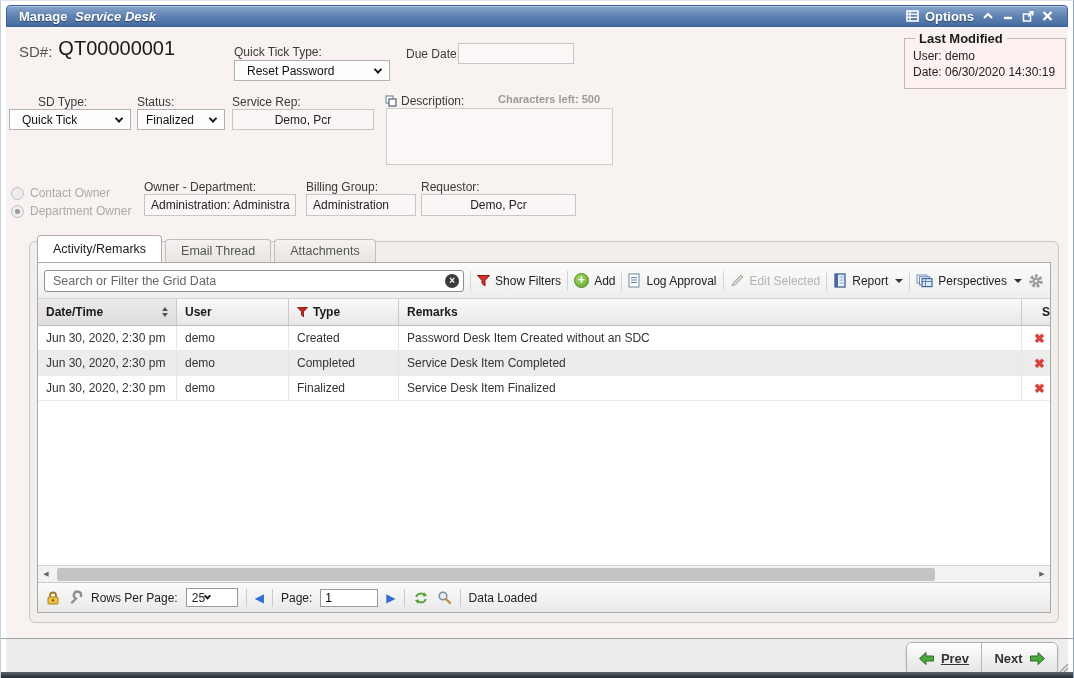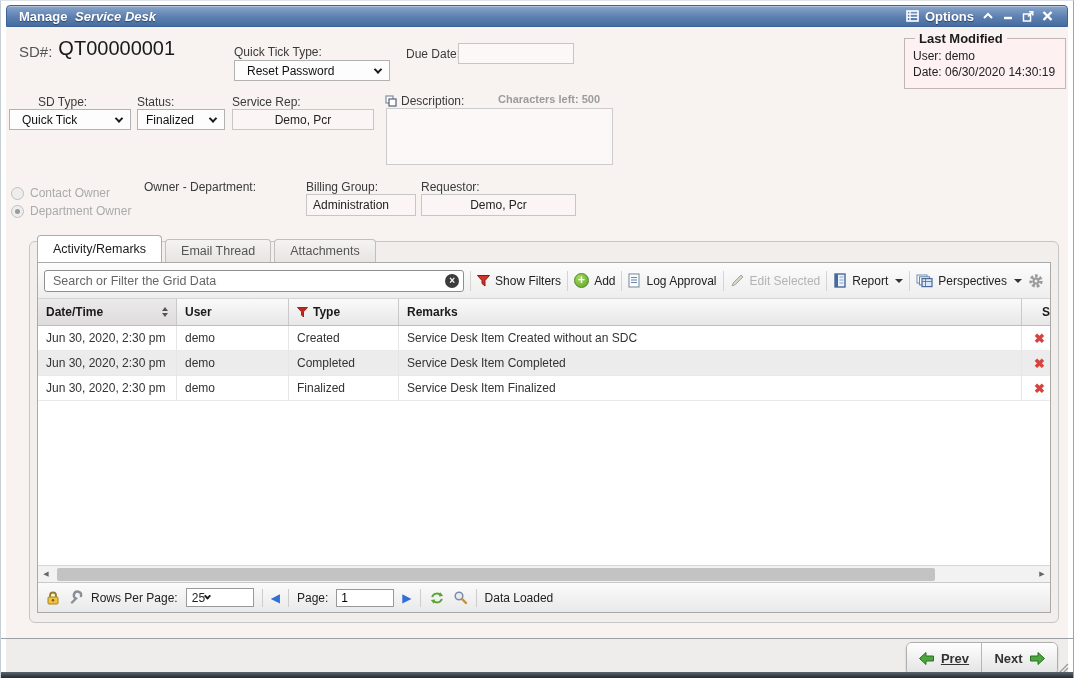--- a/index.html
+++ b/index.html
@@ -123,21 +123,21 @@
   .harrow{width:16px;height:100%;display:flex;align-items:center;justify-content:center;color:#666;font-size:7px;cursor:pointer;flex:none;}
   .hthumb{height:13px;border-radius:2px;background:#c3c3c3;width:878px;margin-left:3px;flex:none;cursor:grab;}
   .harrow.right{margin-left:auto;}
   
   .pager{
     height:30px;flex:none;display:flex;align-items:center;gap:8px;padding:0 8px;
     background:linear-gradient(#fbfbfb,#e9e9e9);border-top:1px solid #c9c9c9;font-size:12px;color:#222;
   }
   .psep{width:1px;height:18px;background:#ccc;flex:none;}
   .psel{
-    position:static;width:68px;height:19px;border:1px solid #999;background:#fff;display:flex;
+    position:static;width:52px;height:19px;border:1px solid #999;background:#fff;display:flex;
     align-items:center;padding:0 5px;font-size:12px;cursor:pointer;flex:none;
   }
   .psel .chev{width:5px;height:5px;}
   .pinput{width:58px;height:18px;border:1px solid #999;font-size:12px;padding:0 4px;font-family:"Liberation Sans",sans-serif;}
   .bluearr{color:#2f6fd6;font-size:12px;cursor:pointer;line-height:1;}
   
   .btngroup{
     position:absolute;left:905px;top:641px;display:flex;border:1px solid #aeaeae;border-radius:6px;
     overflow:hidden;box-shadow:0 1px 2px rgba(0,0,0,.18);z-index:2;background:#fff;
   }
@@ -235,20 +235,21 @@
   <div class="radio" style="left:10px;top:185px;">
     <span class="rdot"></span>
     <span>Contact Owner</span>
   </div>
   <div class="radio" style="left:10px;top:203px;">
     <span class="rdot checked"></span>
     <span>Department Owner</span>
   </div>
 
   <div class="lbl" style="left:143px;top:179px;">Owner - Department:</div>
+  <div class="box leftal" style="left:143px;top:193px;width:152px;height:22px;">Administration: Administra</div>
   <div class="lbl" style="left:305px;top:179px;">Billing Group:</div>
   <div class="box leftal" style="left:305px;top:193px;width:110px;height:22px;">Administration</div>
   <div class="lbl" style="left:420px;top:179px;">Requestor:</div>
   <div class="box" style="left:420px;top:193px;width:155px;height:22px;">Demo, Pcr</div>
 
   <div class="panel"></div>
   <div class="tabs">
     <div class="tab active">Activity/Remarks</div>
     <div class="tab">Email Thread</div>
     <div class="tab">Attachments</div>
@@ -343,21 +344,21 @@
       </div>
       <div class="hcell c5">
         <span>Show</span>
       </div>
     </div>
 
     <div class="grow">
       <div class="cell c1">Jun 30, 2020, 2:30 pm</div>
       <div class="cell c2">demo</div>
       <div class="cell c3">Created</div>
-      <div class="cell c4">Service Desk Item Created without an SDC</div>
+      <div class="cell c4">Password Desk Item Created without an SDC</div>
       <div class="cell c5">
           <span class="delx">✖</span>
         </div>
     </div>
     <div class="grow alt">
       <div class="cell c1">Jun 30, 2020, 2:30 pm</div>
       <div class="cell c2">demo</div>
       <div class="cell c3">Completed</div>
       <div class="cell c4">Service Desk Item Completed</div>
       <div class="cell c5">

